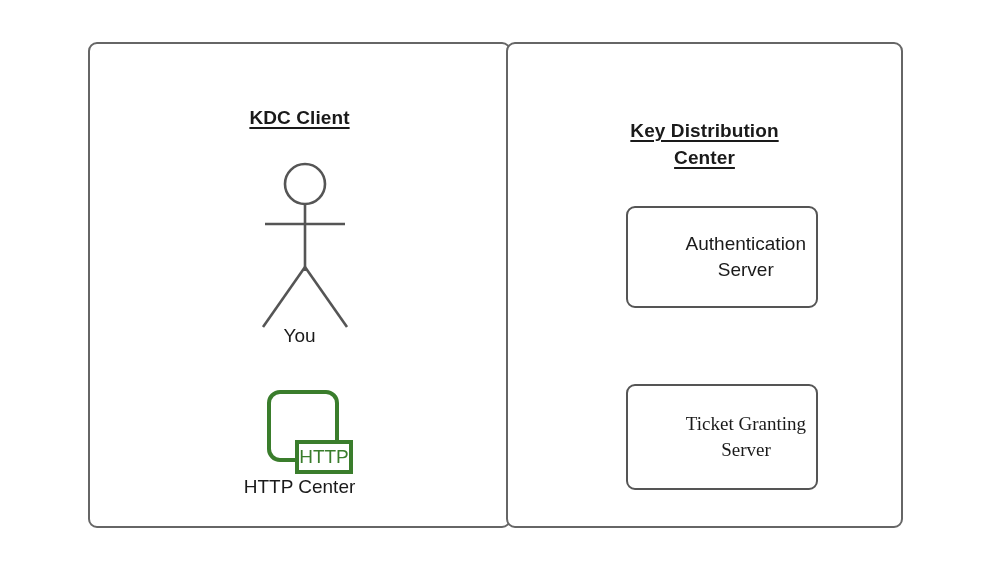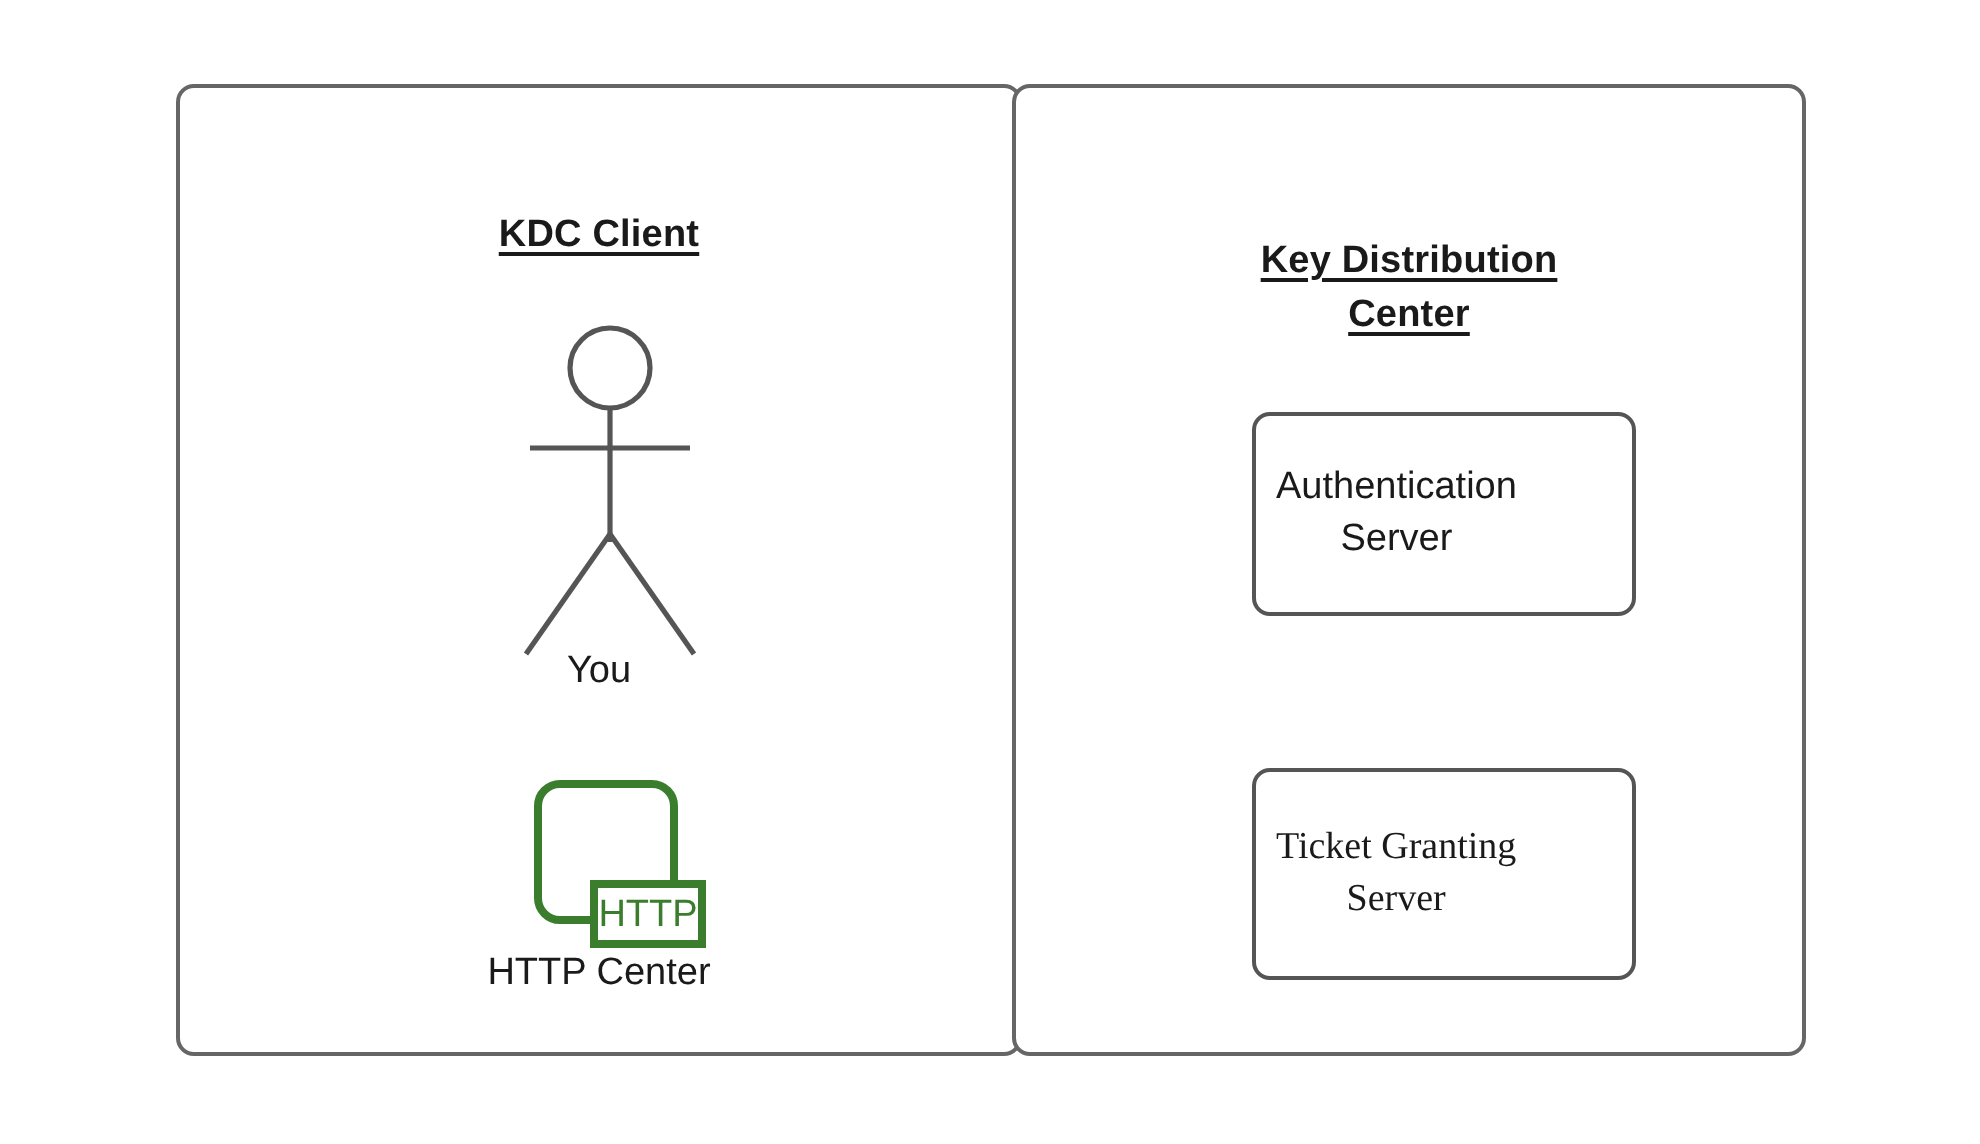--- a/index.html
+++ b/index.html
@@ -96,21 +96,21 @@
 
   
   .kdc-box {
     position: absolute;
     box-sizing: border-box;
     background: #ffffff;
     border: 2px solid #555555;
     border-radius: 9px;
     display: flex;
     align-items: center;
-    justify-content: flex-start;
+    justify-content: flex-end;
     text-align: center;
     font-size: 19px;
     color: #1a1a1a;
     line-height: 26px;
     padding: 0 10px;
   }
   #box-auth-server {
     left: 118px;
     top: 162px;
     width: 192px;

